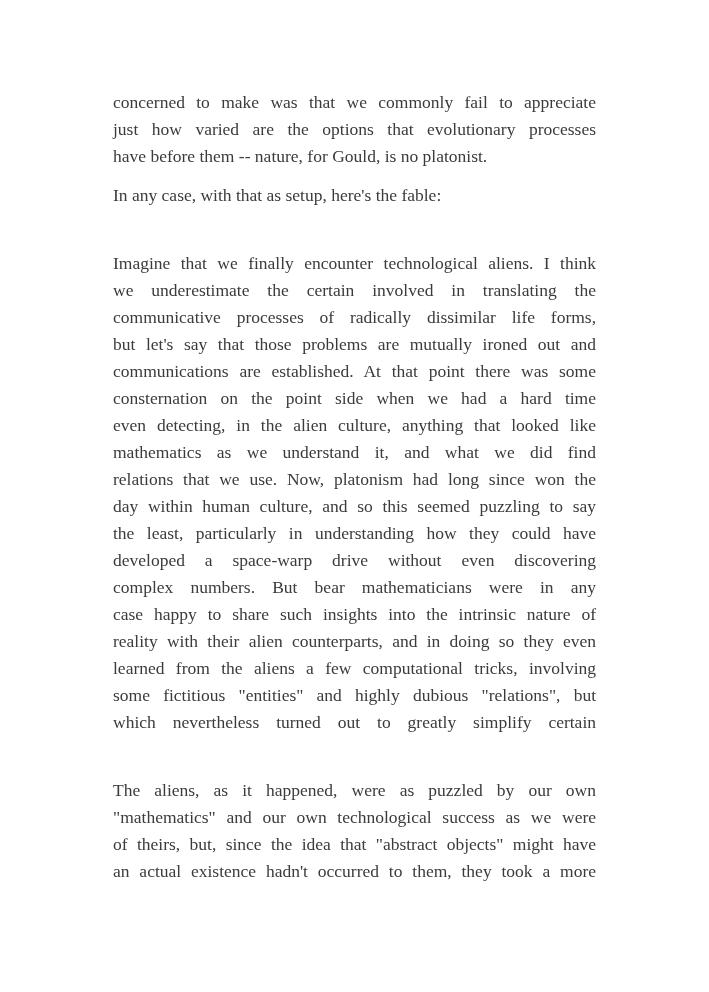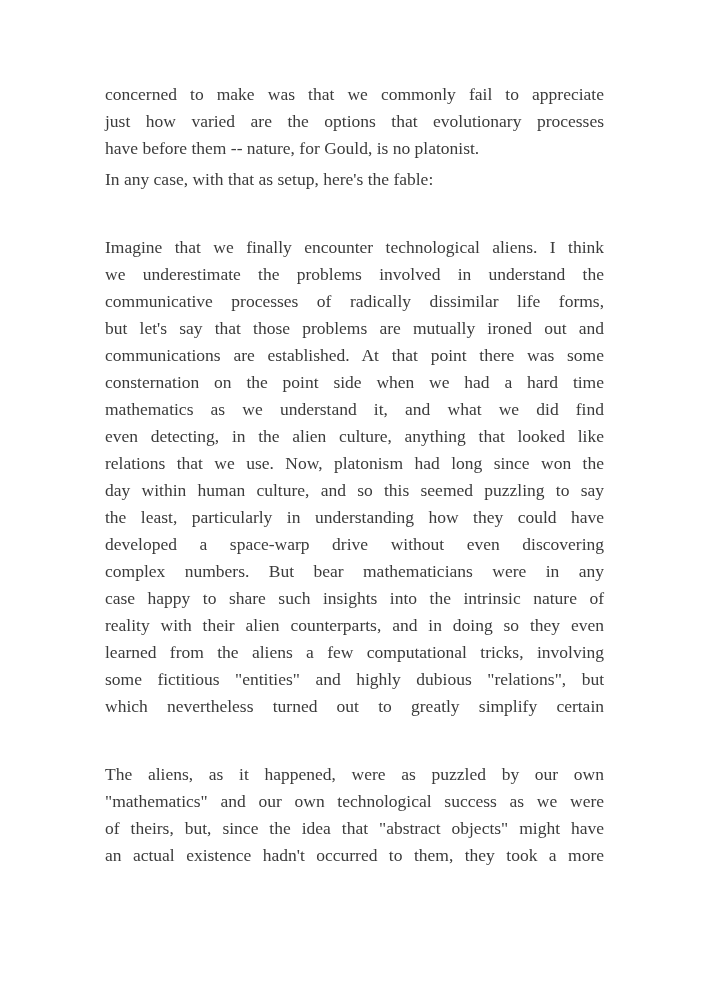--- a/index.html
+++ b/index.html
@@ -18,21 +18,21 @@
   .text-block {
     position: absolute;
     left: 101px;
     top: 77px;
     width: 507px;
     font-size: 17.5px;
     line-height: 27px;
     color: var(--text-color, #3b3b3b);
   }
   .paragraph {
-    margin: 4px;
+    margin: 12px;
   }
   .paragraph.gap-after {
     margin-bottom: 41px;
   }
   .line {
     text-align: justify;
     text-align-last: justify;
     white-space: normal;
   }
   .line.line-last {
@@ -59,27 +59,27 @@
       <div class="paragraph">
         <div class="line">concerned to make was that we commonly fail to appreciate</div>
         <div class="line">just how varied are the options that evolutionary processes</div>
         <div class="line line-last">have before them -- nature, for Gould, is no platonist.</div>
       </div>
       <div class="paragraph gap-after">
         <div class="line line-last">In any case, with that as setup, here's the fable:</div>
       </div>
       <div class="paragraph gap-after">
         <div class="line">Imagine that we finally encounter technological aliens. I think</div>
-        <div class="line">we underestimate the problems involved in understand the</div>
+        <div class="line">we underestimate the certain involved in translating the</div>
         <div class="line">communicative processes of radically dissimilar life forms,</div>
         <div class="line">but let's say that those problems are mutually ironed out and</div>
         <div class="line">communications are established. At that point there was some</div>
         <div class="line">consternation on the point side when we had a hard time</div>
+        <div class="line">even detecting, in the alien culture, anything that looked like</div>
         <div class="line">mathematics as we understand it, and what we did find</div>
-        <div class="line">even detecting, in the alien culture, anything that looked like</div>
         <div class="line">relations that we use. Now, platonism had long since won the</div>
         <div class="line">day within human culture, and so this seemed puzzling to say</div>
         <div class="line">the least, particularly in understanding how they could have</div>
         <div class="line">developed a space-warp drive without even discovering</div>
         <div class="line">complex numbers. But bear mathematicians were in any</div>
         <div class="line">case happy to share such insights into the intrinsic nature of</div>
         <div class="line">reality with their alien counterparts, and in doing so they even</div>
         <div class="line">learned from the aliens a few computational tricks, involving</div>
         <div class="line">some fictitious "entities" and highly dubious "relations", but</div>
         <div class="line">which nevertheless turned out to greatly simplify certain</div>

